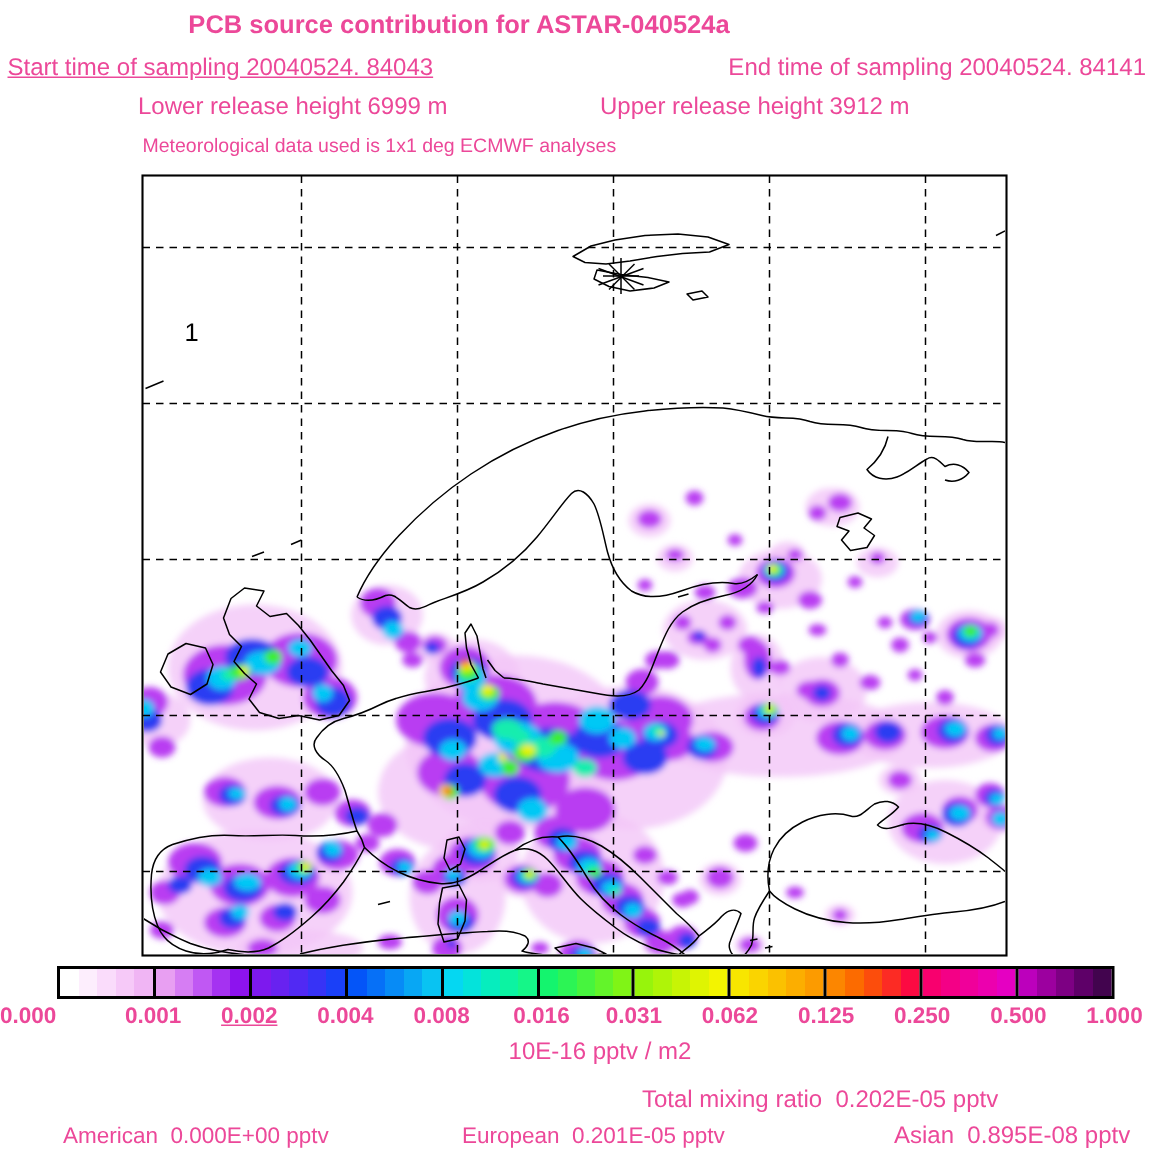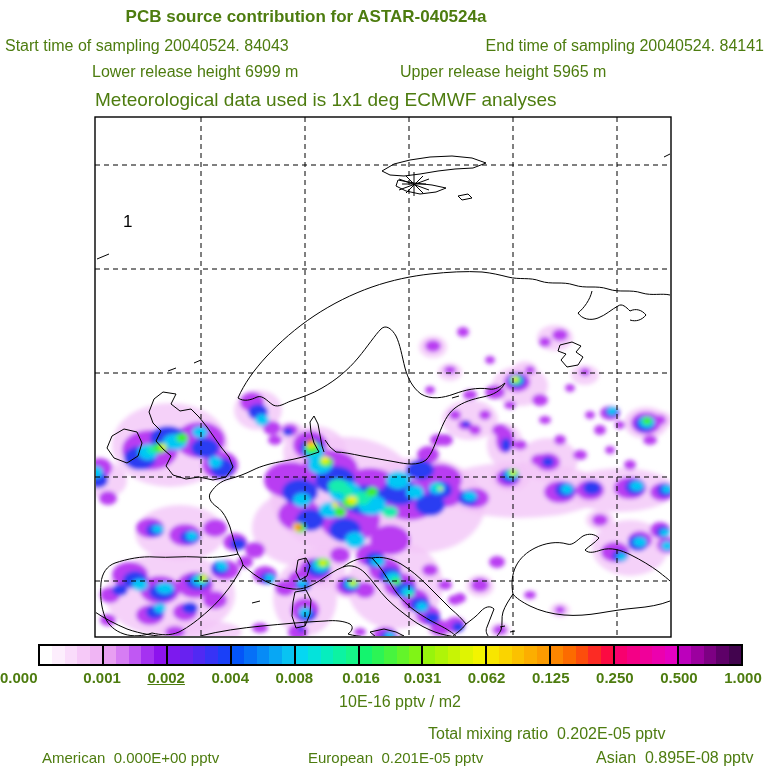--- a/index.html
+++ b/index.html
@@ -1,24 +1,24 @@
 <!DOCTYPE html>
 <html><head>
 <meta charset="utf-8">
 <style>
   html,body{margin:0;padding:0;background:#fff;}
   .page{position:relative;width:768px;height:768px;background:#ffffff;overflow:hidden;
-        font-family:"Liberation Sans",sans-serif;color:#4d7c0f;}
+        font-family:"Liberation Sans",sans-serif;color:#ec4899;}
   .t{position:absolute;white-space:pre;}
   .title{top:7px;left:0;width:612px;text-align:center;font-size:17px;font-weight:bold;}
-  .l2a{top:37px;left:5px;font-size:16px;}
+  .l2a{top:37px;left:5px;font-size:16px;text-decoration:underline;}
   .l2b{top:37px;right:4px;font-size:16px;}
   .l3a{top:63px;left:92px;font-size:16px;}
   .l3b{top:63px;left:400px;font-size:16px;}
-  .l4{top:89px;left:95px;font-size:19px;}
+  .l4{top:89px;left:95px;font-size:13px;}
   .map-svg{position:absolute;left:0;top:0;}
   .cb{position:absolute;left:38px;top:644px;width:705px;height:22px;border:2px solid #000;
       display:flex;box-sizing:border-box;}
   .cb .seg{flex:1;border-left:2px solid #000;}
   .cb .seg:first-child{border-left:none;}
   .ticks{position:absolute;left:0;top:669px;width:768px;height:18px;}
   .tick{position:absolute;top:0;font-size:15px;font-weight:bold;transform:translateX(-50%);white-space:nowrap;}
   .unit{top:693px;left:16px;width:768px;text-align:center;font-size:16px;}
   .fmax{top:725px;left:52px;font-size:16px;}
   .ftot{top:725px;left:428px;font-size:16px;}
@@ -28,21 +28,21 @@
 </style>
 </head>
 <body>
 
 <div class="page">
 
   <div class="t title">PCB source contribution for ASTAR-040524a</div>
   <div class="t l2a">Start time of sampling 20040524. 84043</div>
   <div class="t l2b">End time of sampling 20040524. 84141</div>
   <div class="t l3a">Lower release height 6999 m</div>
-  <div class="t l3b">Upper release height 5965 m</div>
+  <div class="t l3b">Upper release height 3912 m</div>
   <div class="t l4">Meteorological data used is 1x1 deg ECMWF analyses</div>
 
   <svg class="map-svg" width="768" height="768" viewBox="0 0 768 768">
     <defs>
       <clipPath id="mapclip">
           <rect x="96" y="118" width="574" height="518"></rect>
         </clipPath>
       <filter id="blobblur" x="-30%" y="-30%" width="160%" height="160%">
         <feGaussianBlur stdDeviation="2.3"></feGaussianBlur>
       </filter>

